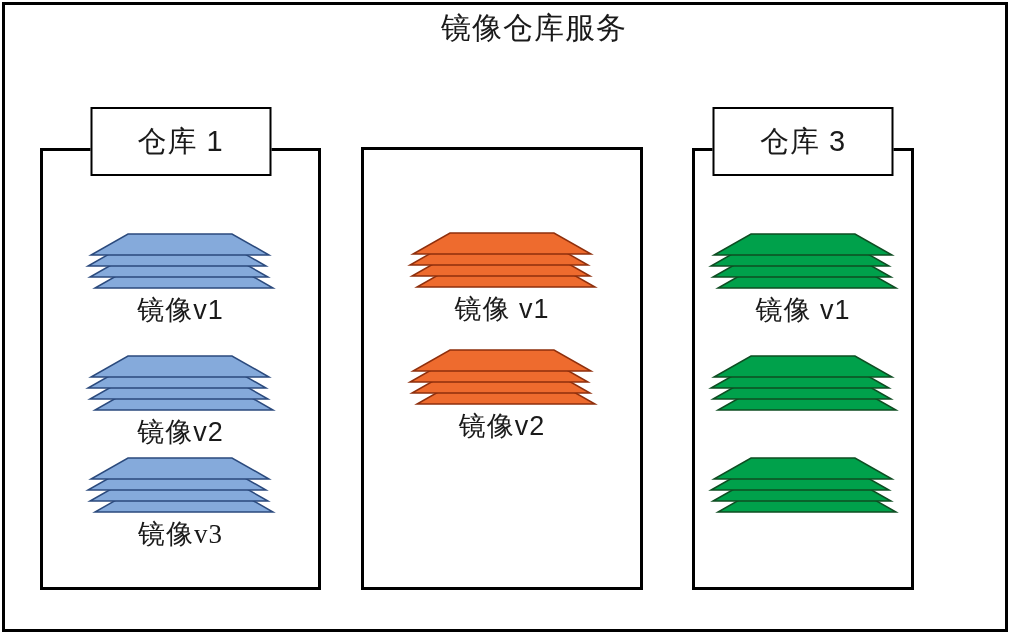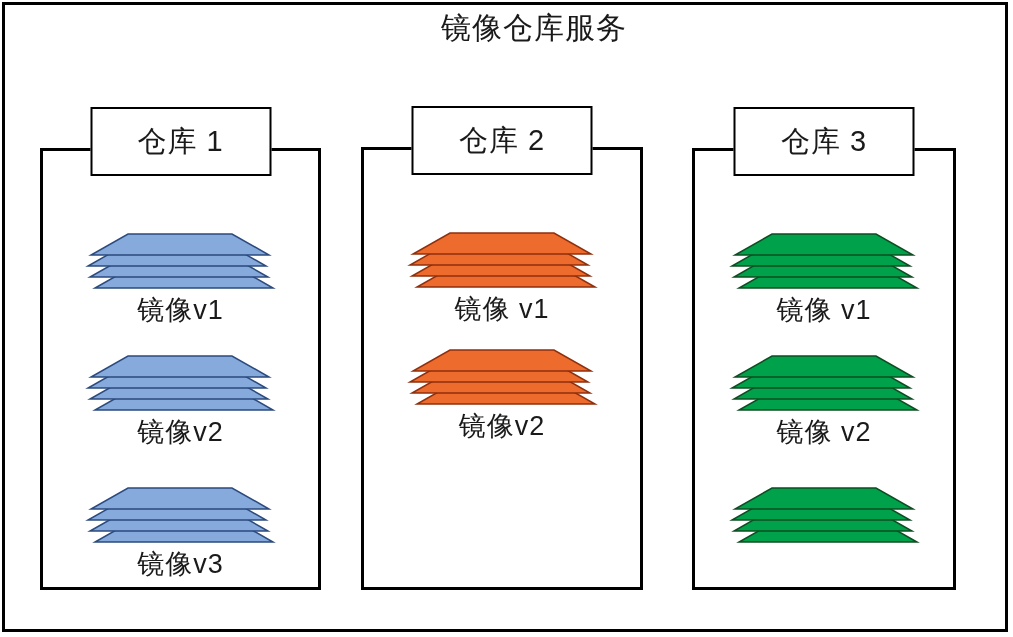--- a/index.html
+++ b/index.html
@@ -15,34 +15,34 @@
   .title{
     position:absolute;left:55px;top:8px;width:958px;height:40px;
     margin:0;text-align:center;font-size:30px;font-weight:400;
     letter-spacing:1px;line-height:40px;
   }
   .wh{
     position:absolute;border:3px solid #000;box-sizing:border-box;background:#fff;
   }
   .wh1{left:40px;top:148px;width:281px;height:442px;padding-left:44px;}
   .wh2{left:361px;top:147px;width:282px;height:443px;}
-  .wh3{left:692px;top:148px;width:264px;height:442px;}
+  .wh3{left:692px;top:148px;width:222px;height:442px;}
   .wh-label{
     position:absolute;left:50%;top:-44px;transform:translateX(-50%);
     width:181px;height:69px;border:2px solid #000;box-sizing:border-box;
     background:#fff;display:flex;align-items:center;justify-content:center;
     font-size:29px;letter-spacing:1px;
   }
   .stack{
     position:absolute;left:0;width:100%;
     display:flex;flex-direction:column;align-items:center;
   }
   .wh .s1{top:82px;}
   .wh1 .s2,.wh3 .s2{top:204px;}
-  .wh1 .s3,.wh3 .s3{top:336px;}
+  .wh1 .s3,.wh3 .s3{top:306px;font-family:Liberation Serif, serif;}
   .wh2 .s2{top:199px;}
   .stack-icon{width:181px;height:58px;overflow:visible;display:block;}
   .stack-label{margin-top:3px;font-size:27px;letter-spacing:1px;line-height:32px;}
   .defs-holder{position:absolute;width:0;height:0;}
 </style>
 </head>
 <body>
 
 <svg class="defs-holder" aria-hidden="true">
   <defs>
@@ -81,23 +81,20 @@
       <use href="#sheet" transform="translate(4,33)"></use>
       <use href="#sheet" transform="translate(-1,22)"></use>
       <use href="#sheet" transform="translate(-3,11)"></use>
       <use href="#sheet" transform="translate(0,0)"></use>
     </svg>
     <div class="stack-label">镜像v3</div>
   </div>
 </section>
 
 <section class="wh wh2">
-  <div class="wh-label">
-    <span>仓库 2</span>
-  </div>
   <div class="stack s1">
     <svg class="stack-icon" viewBox="0 0 181 58" fill="#EE6B2E" stroke="#8F2F0C">
       <use href="#sheet" transform="translate(4,33)"></use>
       <use href="#sheet" transform="translate(-1,22)"></use>
       <use href="#sheet" transform="translate(-3,11)"></use>
       <use href="#sheet" transform="translate(0,0)"></use>
     </svg>
     <div class="stack-label">镜像 v1</div>
   </div>
   <div class="stack s2">
@@ -124,21 +121,20 @@
     </svg>
     <div class="stack-label">镜像 v1</div>
   </div>
   <div class="stack s2">
     <svg class="stack-icon" viewBox="0 0 181 58" fill="#00A14B" stroke="#0E4D22">
       <use href="#sheet" transform="translate(4,33)"></use>
       <use href="#sheet" transform="translate(-1,22)"></use>
       <use href="#sheet" transform="translate(-3,11)"></use>
       <use href="#sheet" transform="translate(0,0)"></use>
     </svg>
-    <div class="stack-label">镜像 v2</div>
   </div>
   <div class="stack s3">
     <svg class="stack-icon" viewBox="0 0 181 58" fill="#00A14B" stroke="#0E4D22">
       <use href="#sheet" transform="translate(4,33)"></use>
       <use href="#sheet" transform="translate(-1,22)"></use>
       <use href="#sheet" transform="translate(-3,11)"></use>
       <use href="#sheet" transform="translate(0,0)"></use>
     </svg>
   </div>
 </section>

